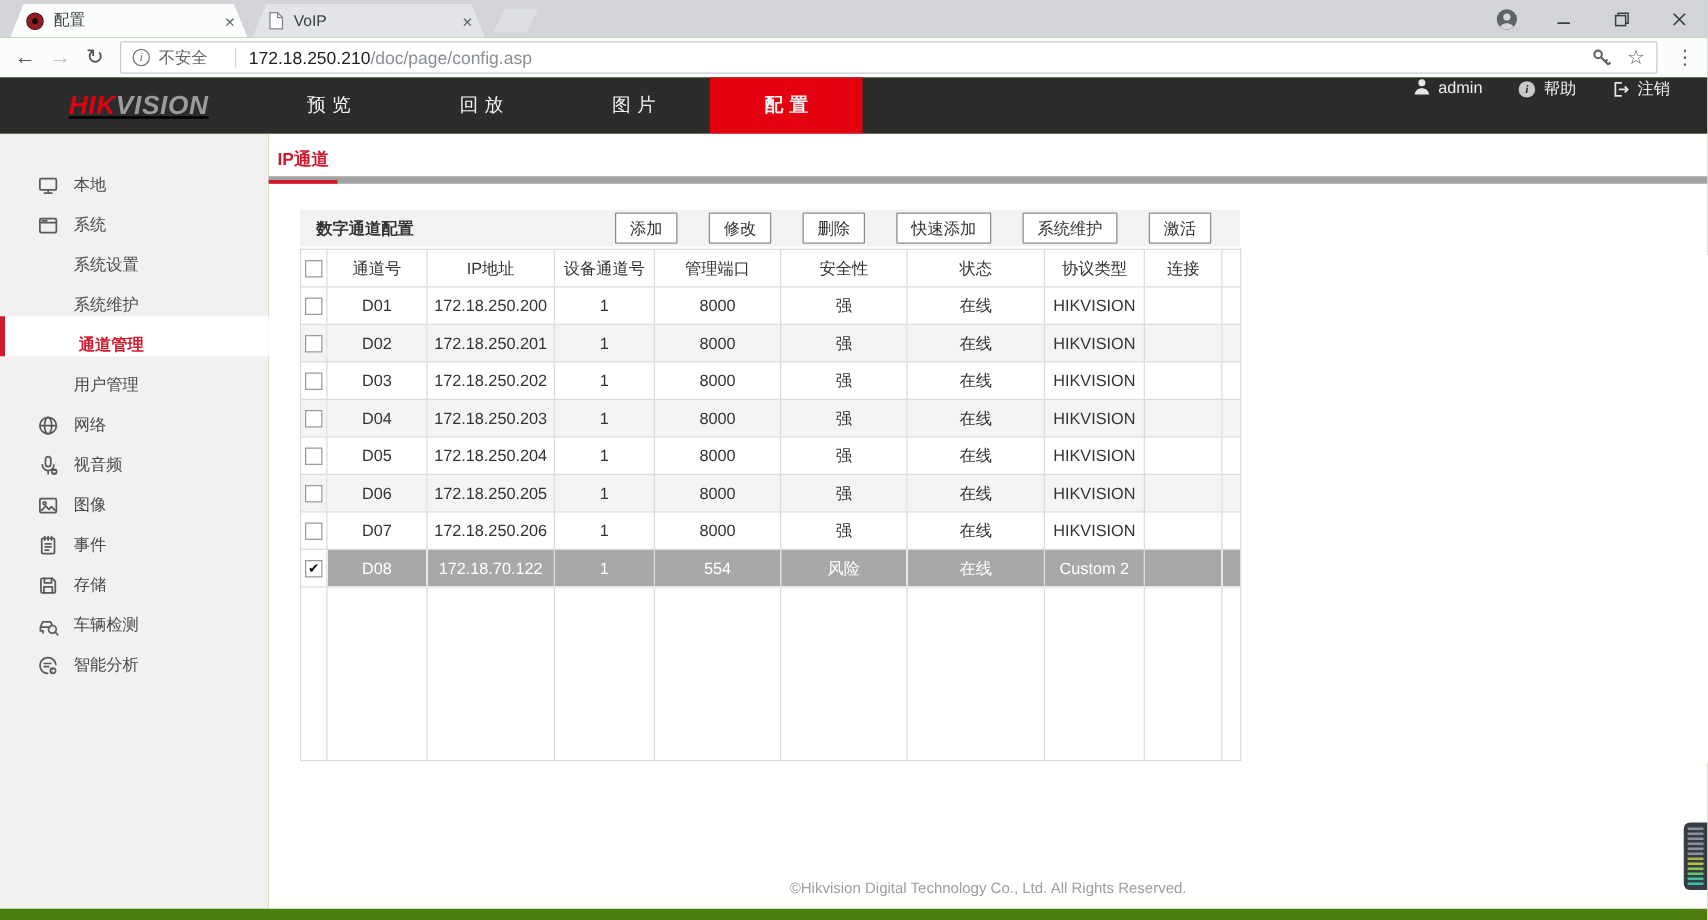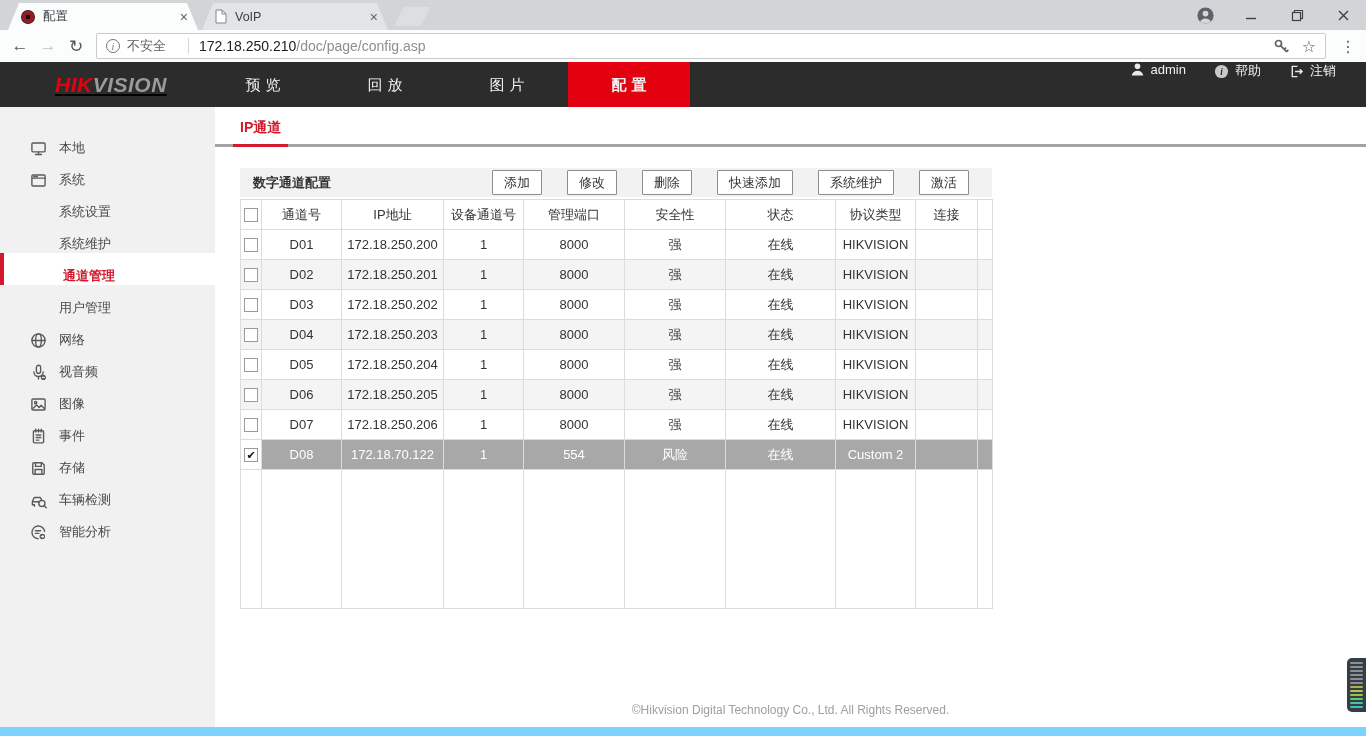--- a/index.html
+++ b/index.html
@@ -1,17 +1,17 @@
 <!DOCTYPE html>
 <html style="--brand: #e3000f; --accent: #d11a2d; --navbg: #2c2c2c; --selrow: #a8a8a8;"><head>
 <meta charset="utf-8">
 <style>
   html,body{margin:0;padding:0;width:1366px;height:736px;overflow:hidden;
     font-family:"Liberation Sans","DejaVu Sans",sans-serif;background:#fff;}
-  .win{position:relative;width:1366px;height:736px;overflow:hidden;background:#7dd3fc;}
+  .win{position:relative;width:1366px;height:736px;overflow:hidden;background:#4d7c0f;}
 
   
   .tabstrip{position:absolute;top:0;left:0;width:100%;height:30px;background:#d2d4d7;}
   .tab{position:absolute;top:3px;height:27px;display:flex;align-items:center;
     padding:0 10px 0 13px;font-size:12.5px;color:#3c4043;box-sizing:border-box;
     clip-path:polygon(11px 0,calc(100% - 11px) 0,100% 100%,0 100%);cursor:pointer;}
   .tab.active{left:8px;width:190px;background:#fbfcfc;}
   .tab.inactive{left:202px;width:186px;background:#e2e4e7;}
   .favicon{width:14px;height:14px;border-radius:50%;margin-right:8px;flex:0 0 auto;
     background:radial-gradient(circle at 50% 50%,#1c0d0d 0 24%,#8f1e24 25% 62%,#4a0f13 63% 82%,#26090b 83%);}
@@ -55,21 +55,21 @@
   
   .page{position:absolute;top:107px;left:0;right:0;bottom:9px;display:flex;}
   .sidebar{width:215px;background:#f1f1f1;padding-top:18px;box-sizing:border-box;flex:0 0 auto;}
   .side-item{height:32px;display:flex;align-items:flex-end;padding-left:30px;font-size:13px;
     color:#4a4a4a;cursor:pointer;box-sizing:border-box;}
   .side-icon{width:18px;height:17px;margin-right:11px;display:inline-flex;align-items:center;}
   .side-item.sub{padding-left:59px;}
   .side-item.active{background:#fff;border-left:4px solid var(--accent,#d11a2d);
     color:var(--accent,#d11a2d);font-weight:700;}
   .main{flex:1;background:#fff;position:relative;}
-  .tabs-row{height:40px;border-bottom:3px solid #a3a3a3;padding-left:18px;box-sizing:border-box;}
+  .tabs-row{height:40px;border-bottom:6px solid #a3a3a3;box-sizing:border-box;}
   .ip-tab{display:inline-block;height:37px;line-height:40px;padding:0 7px;color:var(--accent,#d11a2d);
     font-weight:700;font-size:14px;border-bottom:3px solid var(--accent,#d11a2d);cursor:pointer;}
 
   .panel{margin:21px 0 0 25px;width:752px;}
   .panel-titlebar{height:29px;background:#f2f2f2;display:flex;align-items:center;}
   .panel-title{margin-left:13px;font-size:13px;font-weight:700;color:#333;}
   .btn-row{margin-left:auto;margin-right:23px;display:flex;gap:25px;}
   .hik-btn{height:25px;padding:0 11px;background:#fff;border:1px solid #8c8c8c;border-radius:1px;
     font-size:13px;color:#333;font-family:inherit;cursor:pointer;}
 

